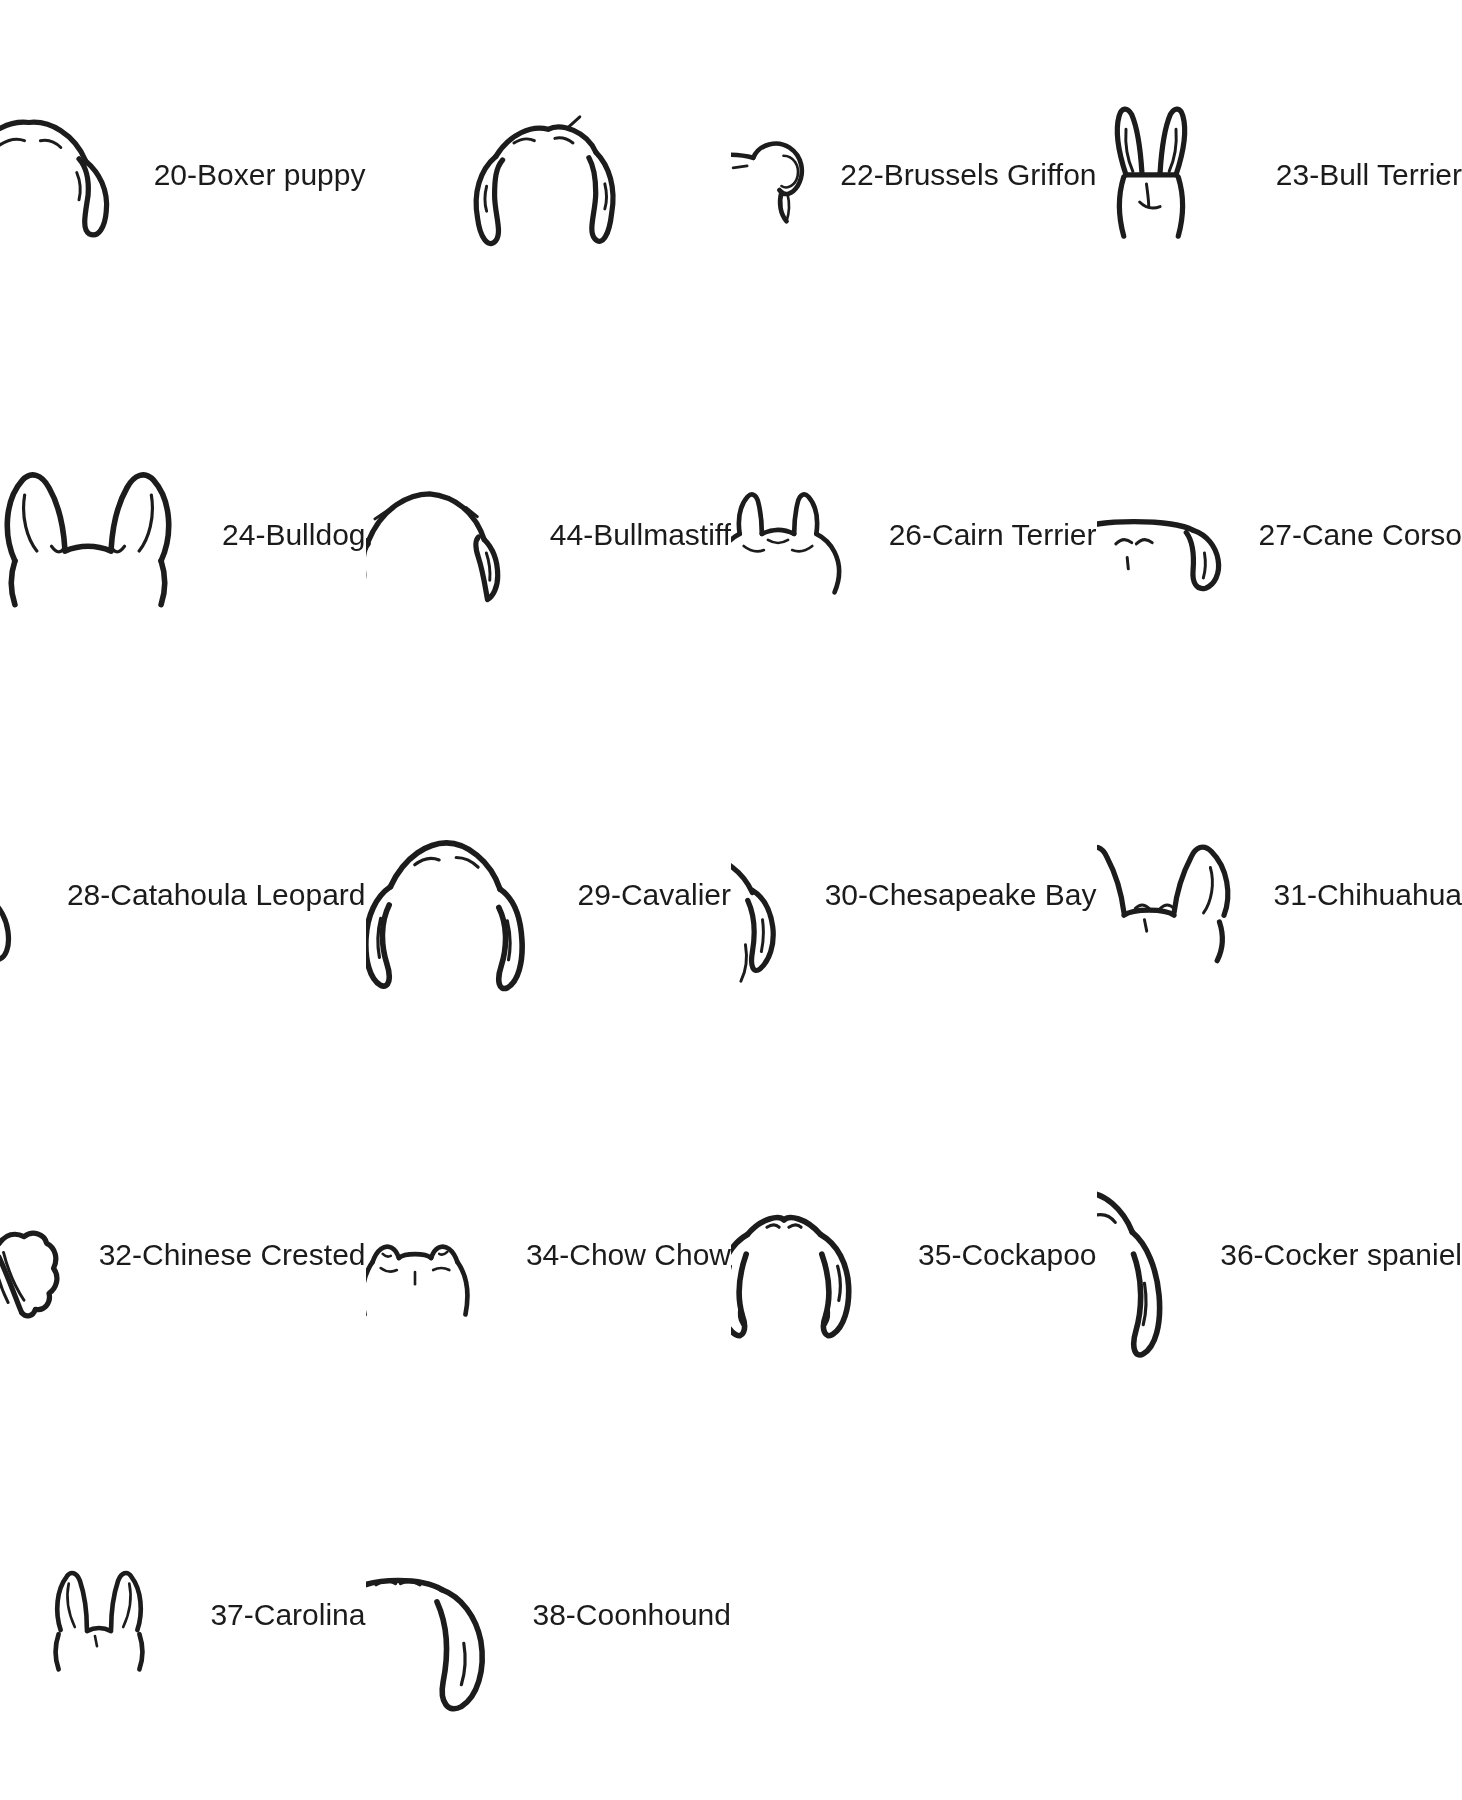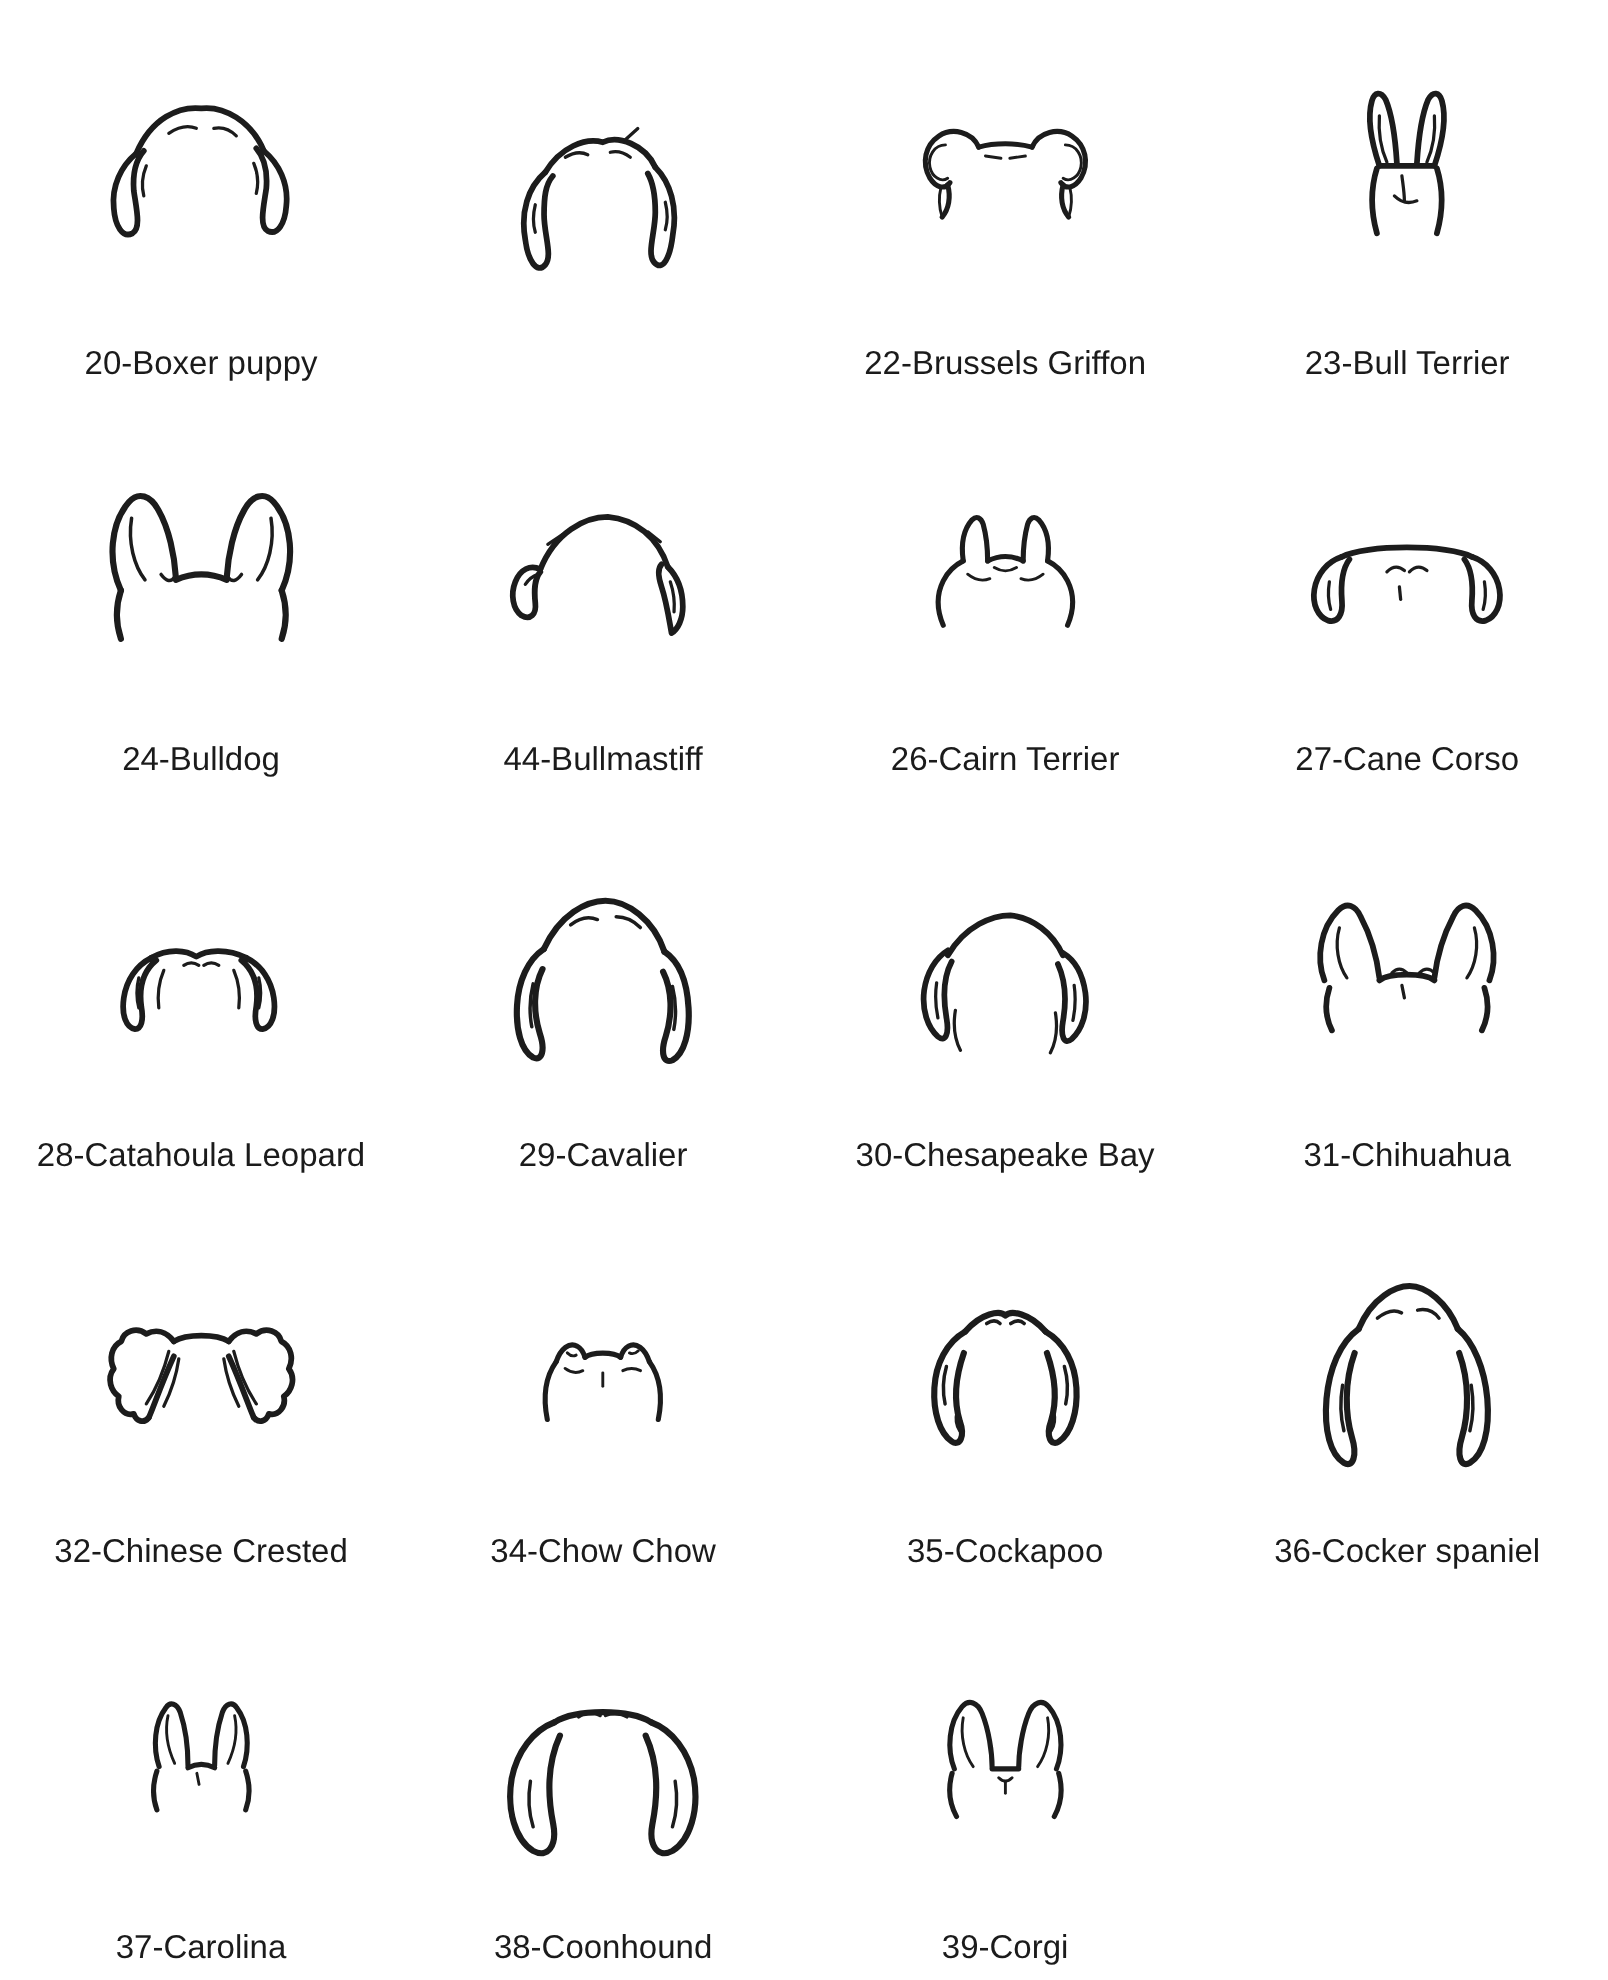--- a/index.html
+++ b/index.html
@@ -4,22 +4,23 @@
 <style>
   html,body{margin:0;padding:0;background:#ffffff;}
   .page{
     width:1462px;height:1800px;background:#ffffff;
     display:grid;
     grid-template-columns:repeat(4,1fr);
     grid-template-rows:repeat(5,360px);
     font-family:"Liberation Sans", sans-serif;
   }
   .cell{
-    margin:0;display:flex;flex-direction:column;align-items:center;
+    margin:0;display:flex;flex-direction:row;align-items:center;
     overflow:hidden;
+    justify-content:flex-end;
   }
   .art{
     flex:1;display:flex;align-items:center;justify-content:center;
     width:100%;padding-top:10px;box-sizing:border-box;
   }
   .ear{width:250px;height:200px;}
   .ear.lg{width:268px;height:228px;}
   .ear.sm{width:222px;height:176px;}
   .ear path{fill:none;stroke:#1c1c1c;stroke-linecap:round;stroke-linejoin:round;}
   .ear .s{stroke-width:4.6;}
@@ -321,30 +322,14 @@
         <path class="s" d="M146,56 C162,62 174,78 178,98 C182,122 175,144 162,152 C151,158 144,148 147,132 C151,112 152,88 142,66"></path>
         <path class="t" d="M92,52 q8,-6 16,-1"></path>
         <path class="t" d="M112,51 q8,-4 16,1"></path>
         <path class="t" d="M56,100 q-3,18 2,34"></path>
         <path class="t" d="M164,100 q3,18 -2,34"></path>
       </svg>
     </div>
     <figcaption class="label">38-Coonhound</figcaption>
   </figure>
 
-  <figure class="cell">
-    <div class="art">
-      <svg class="ear sm" viewBox="0 0 220 170">
-        <path class="s" d="M64,92 C57,74 59,50 71,36 C77,29 85,32 89,42 C95,57 98,77 98,90"></path>
-        <path class="s" d="M98,92 L122,92"></path>
-        <path class="s" d="M122,90 C122,77 125,57 131,42 C135,32 143,29 149,36 C161,50 163,74 156,92"></path>
-        <path class="s" d="M62,96 C58,110 60,124 66,135"></path>
-        <path class="s" d="M158,96 C162,110 160,124 154,135"></path>
-        <path class="t" d="M72,46 C69,62 73,79 81,90"></path>
-        <path class="t" d="M148,46 C151,62 147,79 139,90"></path>
-        <path class="t" d="M104,100 q6,6 12,0"></path>
-        <path class="t" d="M110,104 l0,10"></path>
-      </svg>
-    </div>
-    <figcaption class="label">39-Corgi</figcaption>
-  </figure>
 
 </div>
 
 </body></html>

